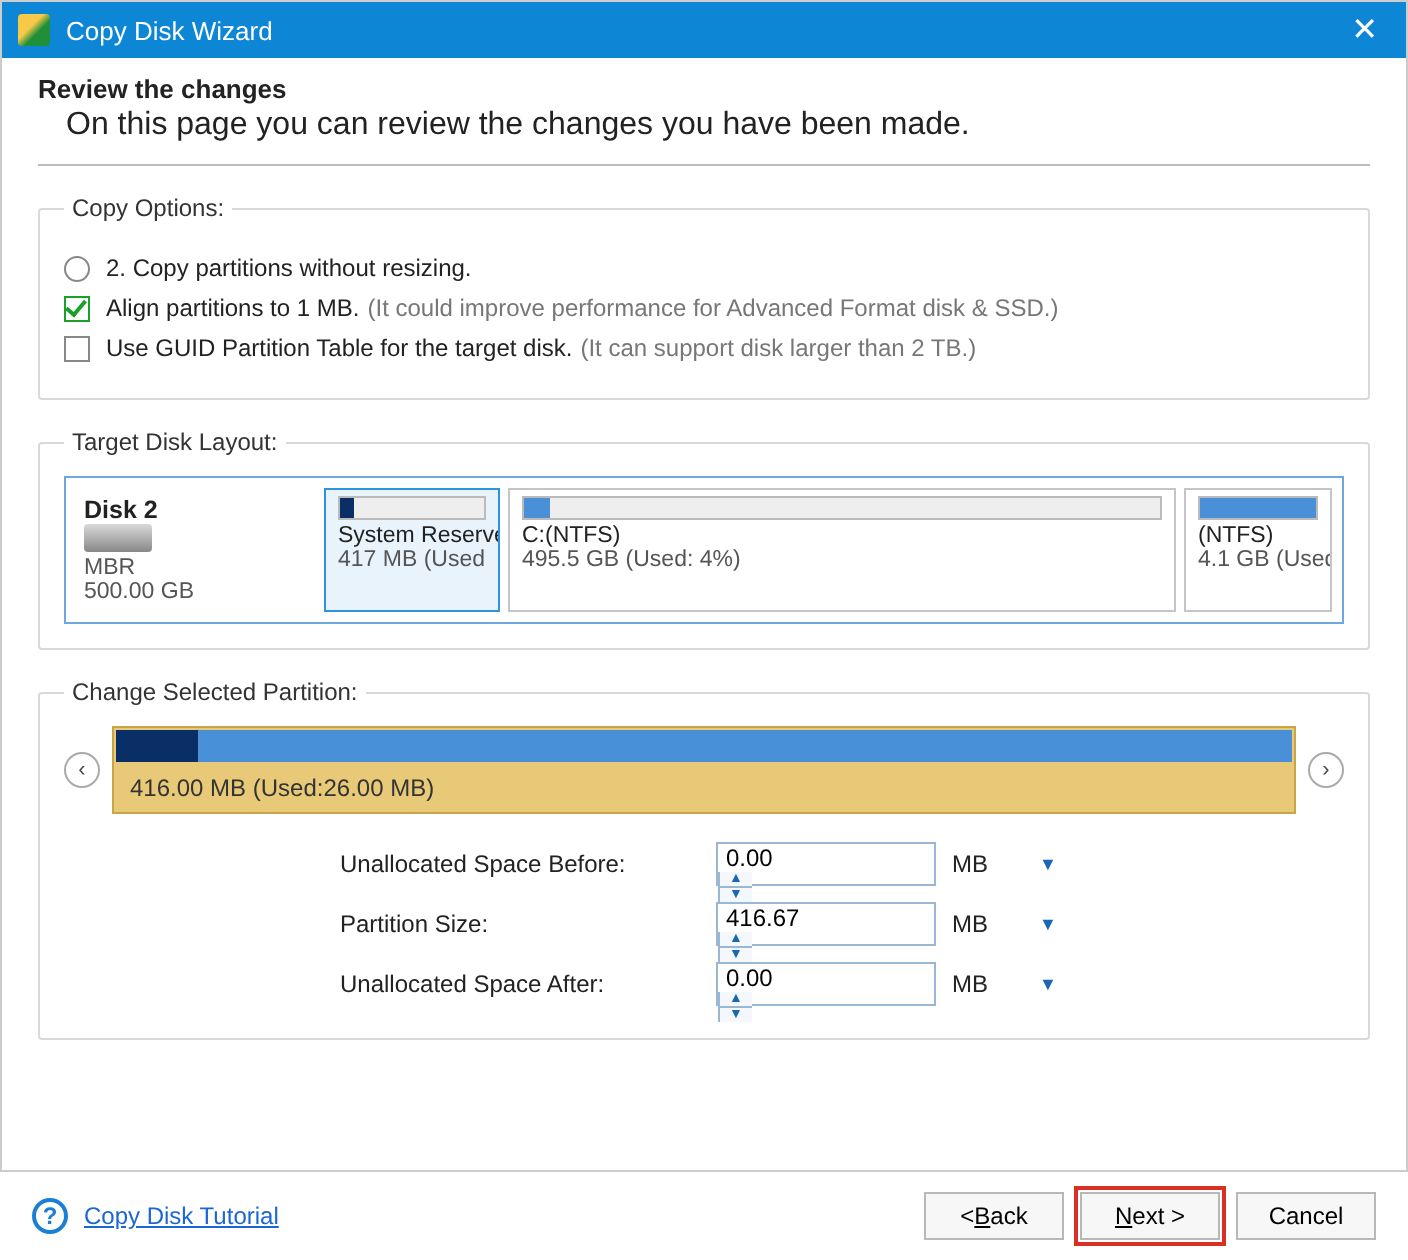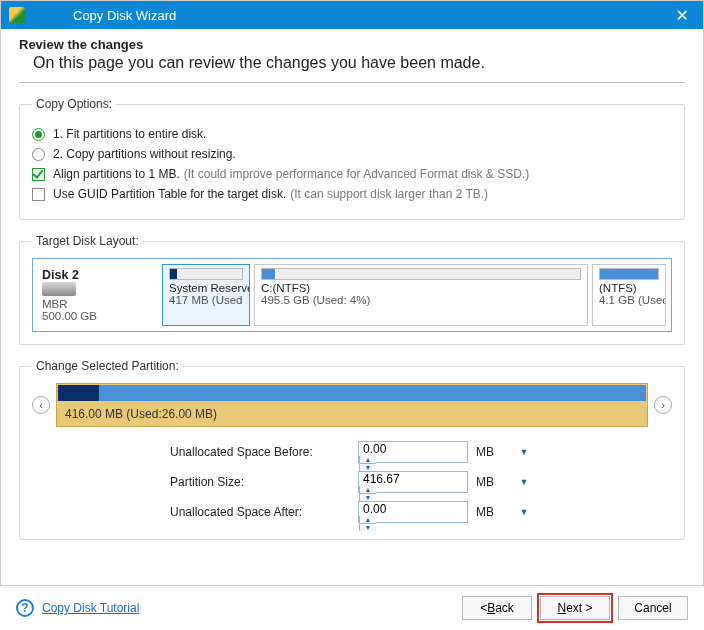--- a/index.html
+++ b/index.html
@@ -14,21 +14,20 @@
     overflow: hidden;
     border: 1px solid #ccc;
   }
   .titlebar {
     background: #0d86d6;
     color: #fff;
     height: 28px;
     display: flex;
     align-items: center;
     padding: 0 8px;
-    gap: 40px;
   }
   .titlebar .app-icon {
     width: 16px; height: 16px;
     margin-right: 8px;
     background: linear-gradient(135deg,#f7c948 40%,#1f8f3a 60%);
     border-radius: 2px;
   }
   .titlebar .title { flex: 1; font-size: 13px; }
   .titlebar .close {
     font-size: 16px; cursor: pointer; padding: 0 6px;
@@ -165,24 +164,20 @@
 </div>
 
 <div class="page">
   <div class="heading">Review the changes</div>
   <div class="subheading">On this page you can review the changes you have been made.</div>
   <hr class="hr">
 
   <fieldset>
     <legend>Copy Options:</legend>
     <div class="opt-row">
-      <span class="radio checked"></span>
-      <span>1. Fit partitions to entire disk.</span>
-    </div>
-    <div class="opt-row">
       <span class="radio"></span>
       <span>2. Copy partitions without resizing.</span>
     </div>
     <div class="opt-row">
       <span class="checkbox checked"></span>
       <span>Align partitions to 1 MB.</span>
       <span class="hint">(It could improve performance for Advanced Format disk &amp; SSD.)</span>
     </div>
     <div class="opt-row">
       <span class="checkbox"></span>

